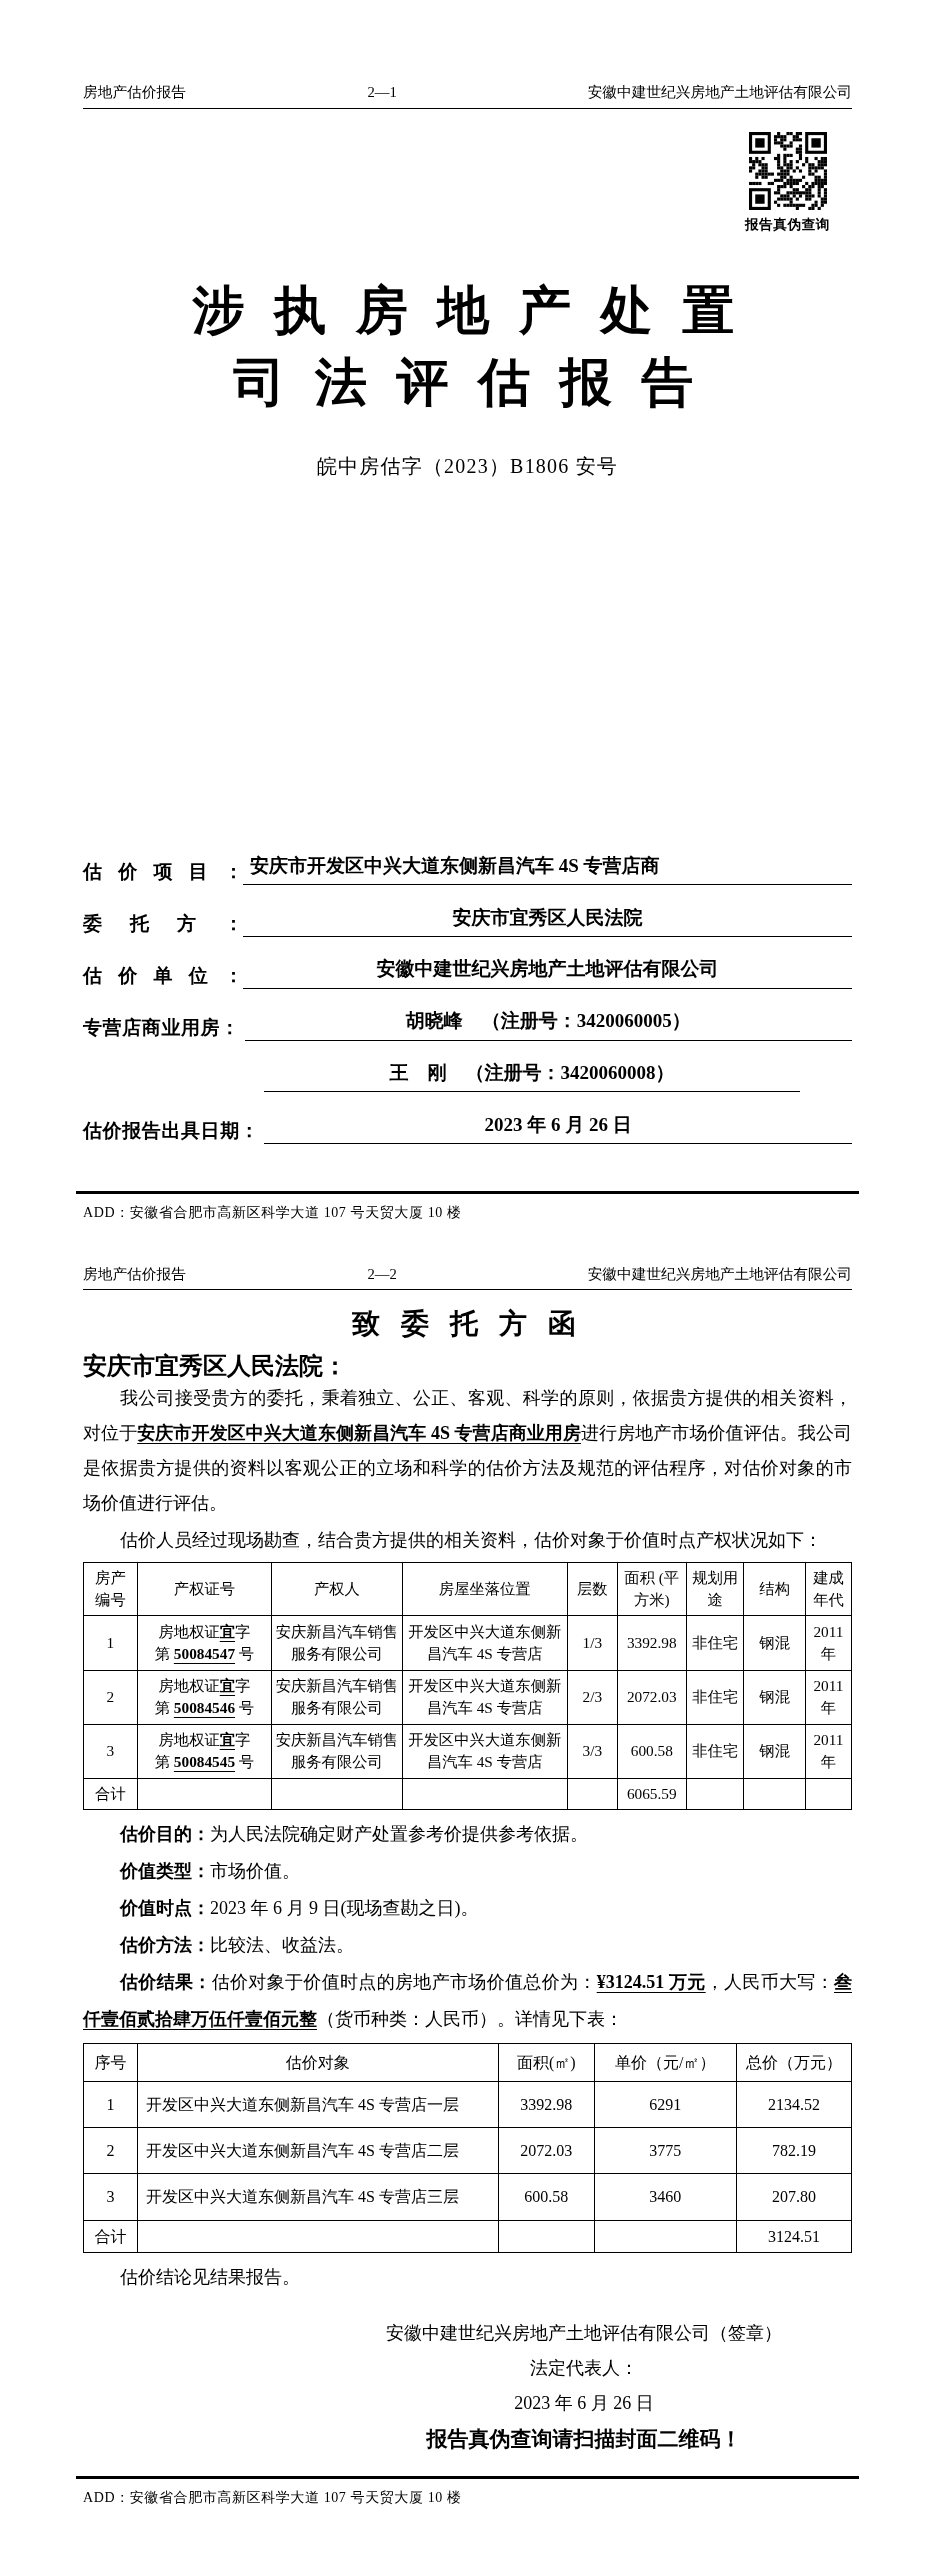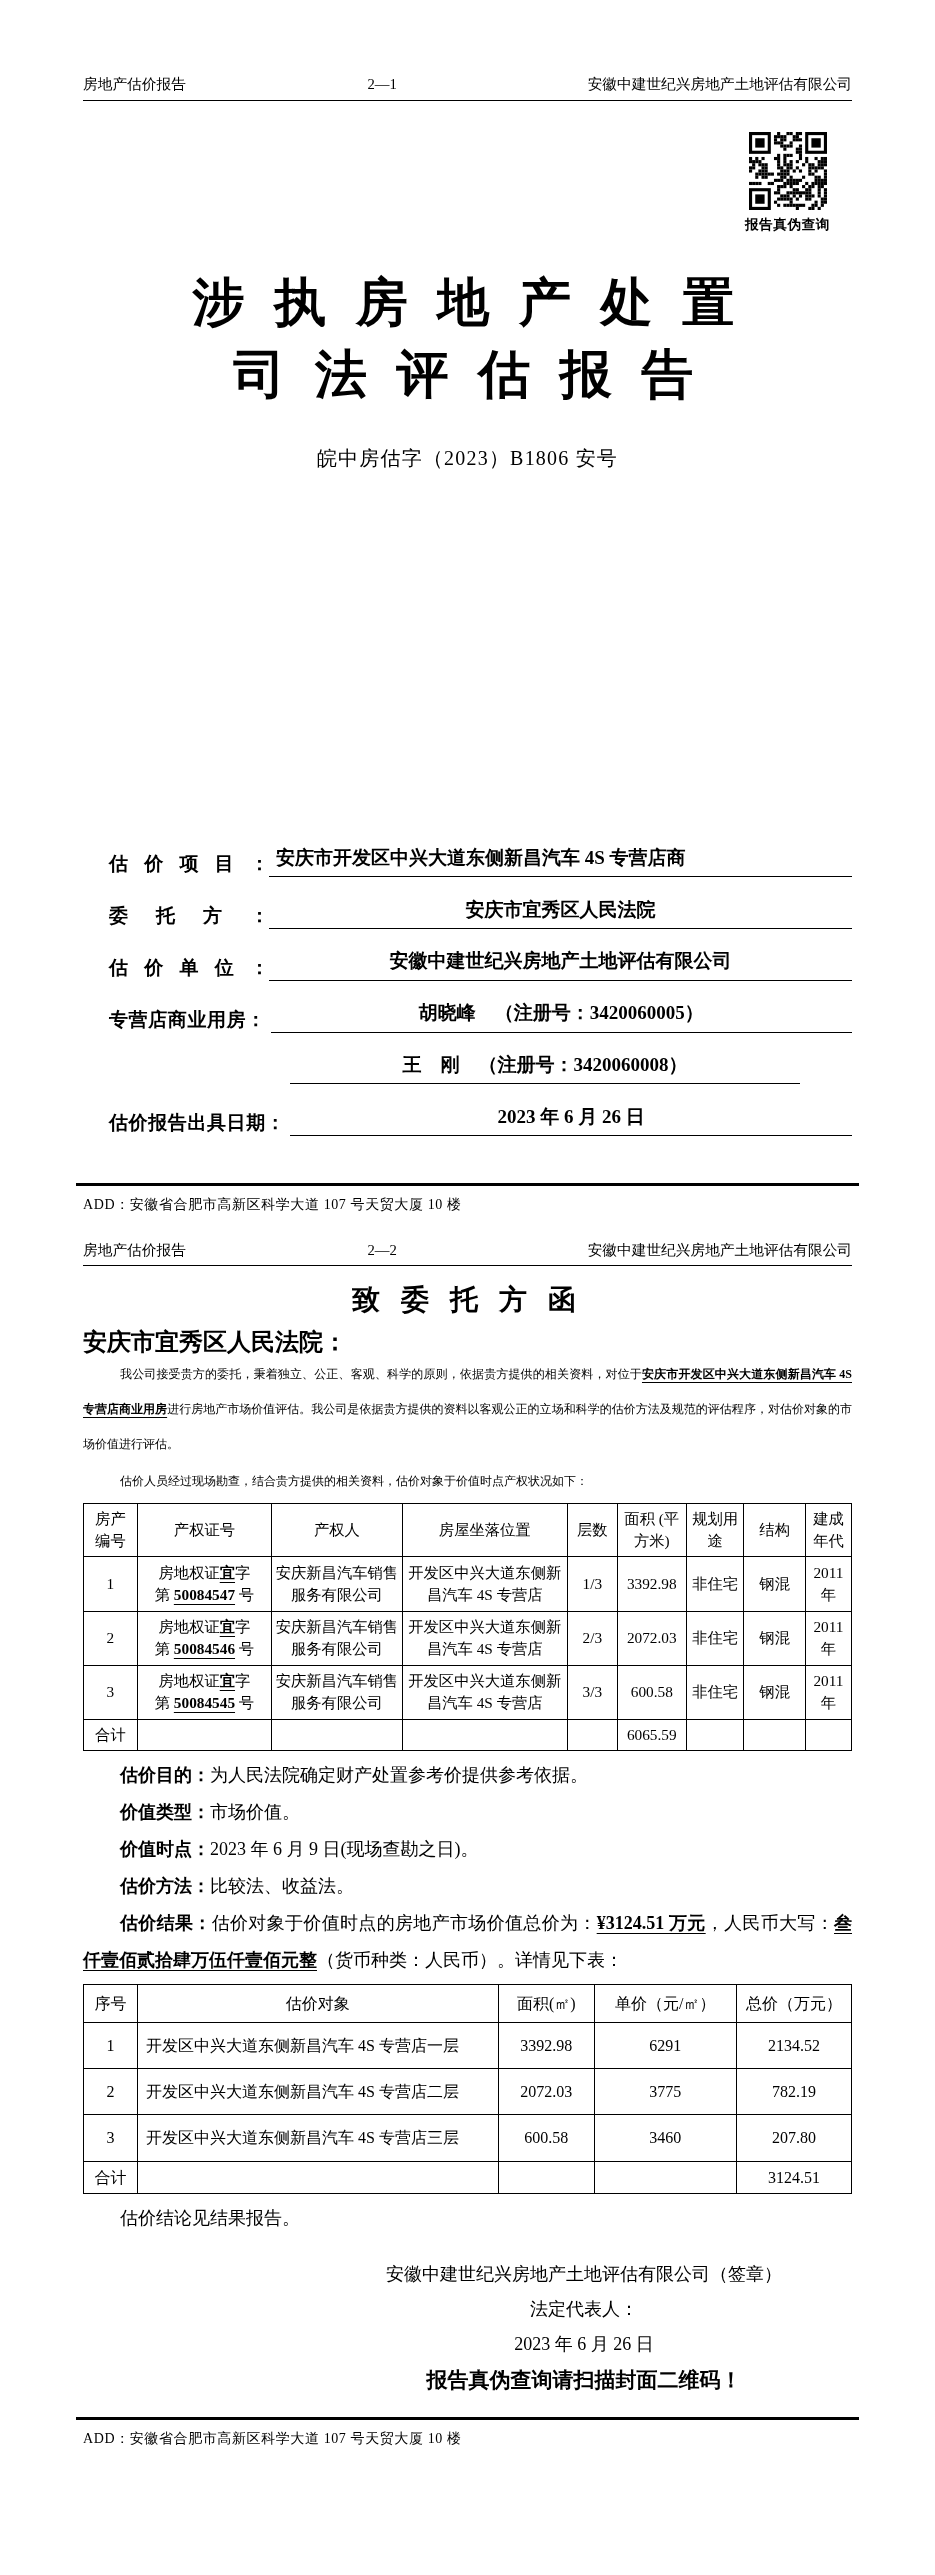--- a/index.html
+++ b/index.html
@@ -1,21 +1,21 @@
 <!DOCTYPE html>
 <html lang="zh" style="font-size:9.4px"><head>
 <meta charset="utf-8">
 <style>
   html,body{margin:0;padding:0;}
   body{
     width:935px;height:2576px;overflow:hidden;position:relative;
     background:#ffffff;color:#000;
     font-family:"Liberation Serif","DejaVu Serif",serif;
   }
-  .page{position:relative;padding:0 83px;}
+  .page{position:relative;padding:8px 83px;}
   
   .rule-row{
     display:flex;align-items:flex-end;
     border-bottom:1.8px solid #000;padding-bottom:5.9px;
     font-size:14.7px;line-height:19px;
   }
   .rule-row .h-left{flex:1;text-align:left;}
   .rule-row .h-center{flex:0 0 auto;}
   .rule-row .h-right{flex:1.6;text-align:right;}
   .p1-top{padding-top:75px;}
@@ -25,42 +25,42 @@
   .qr-caption{font-size:13.6px;font-weight:bold;letter-spacing:0.6px;}
   
   .main-title{
     margin-top:166px;text-align:center;
     font-size:52px;font-weight:bold;line-height:72px;letter-spacing:8.3px;
   }
   .doc-number{margin-top:34px;text-align:center;font-size:20px;letter-spacing:1.2px;}
   
   .form{margin-top:373px;font-size:19px;font-weight:bold;}
   .form-row{display:flex;align-items:flex-end;margin-bottom:19.5px;}
-  .form-label{flex:none;width:160px;text-align-last:justify;margin-left:26px;}
+  .form-label{flex:none;width:160px;text-align-last:justify;}
   .form-label.wide{width:auto;text-align-last:auto;letter-spacing:0.6px;padding-right:4.7px;}
   .ghost{visibility:hidden;}
   .form-value{
     flex:1;border-bottom:1.8px solid #000;text-align:center;
     padding-bottom:5.3px;min-height:23.6px;
   }
   .form-value.left{text-align:left;padding-left:7px;}
   .stack{flex:1;display:flex;flex-direction:column;}
   .stack .form-value{margin-top:19px;}
   .stack .form-value:first-child{margin-top:0;}
   .mr90{margin-right:52px;}
   .thick-rule{border:none;border-top:3.5px solid #000;margin:47px -7px 0 -7px;}
   .footer-add{margin-top:9.4px;font-size:14px;letter-spacing:0.6px;}
   
   .p2-top{margin-top:27px;}
   .letter-title{
     margin-top:15.3px;text-align:center;
     font-size:28px;font-weight:bold;letter-spacing:7px;line-height:35px;
   }
   .addressee{margin-top:11.8px;font-size:24px;font-weight:bold;line-height:26px;}
-  .para{font-size:12px;line-height:35px;text-align:justify;text-indent:37px;margin:2.4px 0 0 0;}
+  .para{font-size:18px;line-height:35px;text-align:justify;text-indent:37px;margin:2.4px 0 0 0;}
   .bu{font-weight:bold;text-decoration:underline;text-underline-offset:3.5px;text-decoration-thickness:1.2px;}
   .sec-label{font-weight:bold;}
   .section-line{font-size:18px;line-height:37px;text-indent:37px;text-align:justify;margin:0;}
   .section-first{margin-top:5.9px;}
   
   .doc-table{
     width:100%;border-collapse:collapse;table-layout:fixed;
     margin-top:3.5px;font-size:15.3px;
   }
   .doc-table th,.doc-table td{

